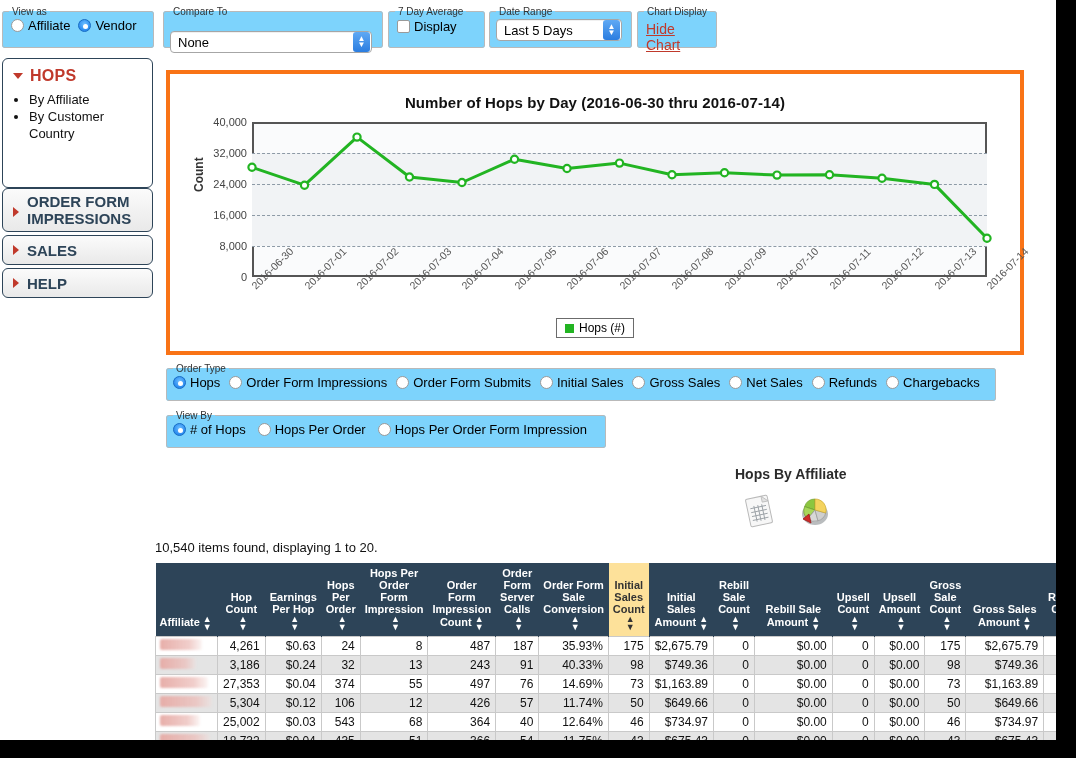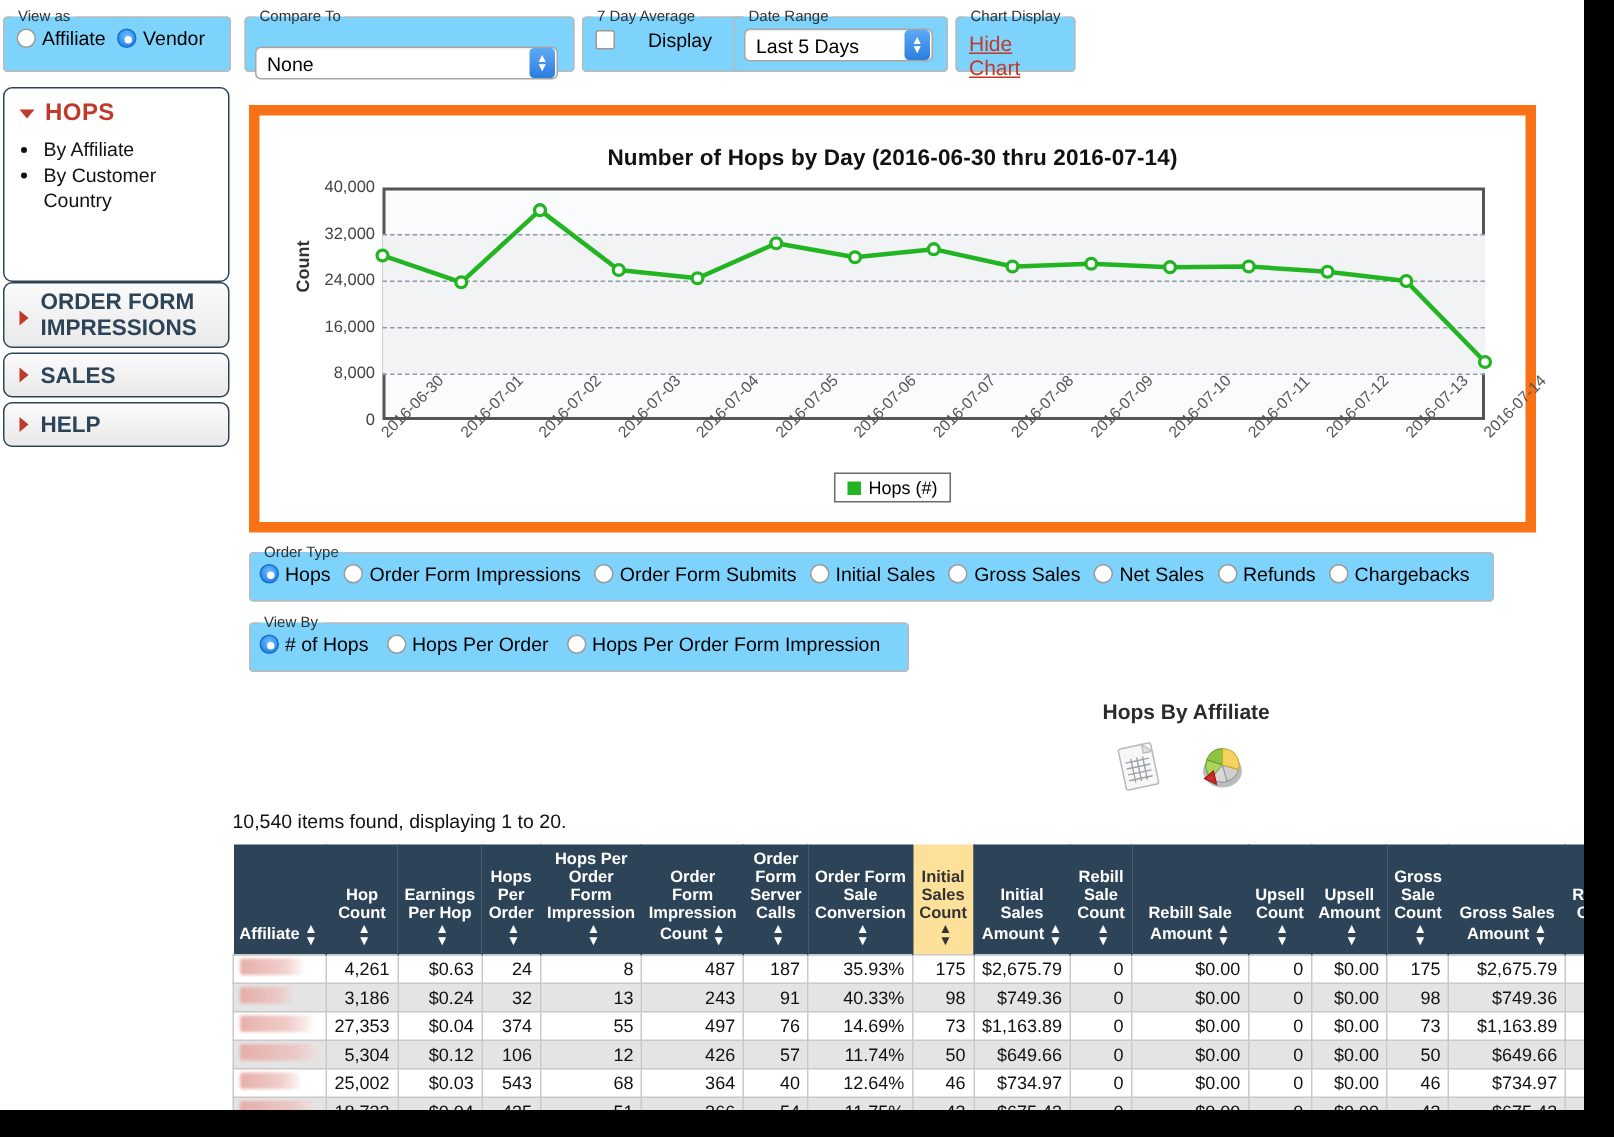--- a/index.html
+++ b/index.html
@@ -82,21 +82,21 @@
     background:linear-gradient(#fbfbfb,#e9e9e9);
     display:flex; align-items:center; gap:8px; padding:0 10px;
   }
   .collapsed-title { color:#2d4458; font-size:15px; font-weight:bold; line-height:17px; }
   .side-list { margin:0; padding:6px 0 0 26px; }
   .side-list li { font-size:13px; line-height:17px; color:#111; }
 
   
   .chart-box {
     position:absolute; left:166px; top:70px; width:858px; height:285px;
-    border:7px solid #f97316; background:#fff;
+    border:4px solid #f97316; background:#fff;
   }
   .chart-title { text-align:center; font-size:15px; font-weight:bold; color:#111; margin-top:20px; letter-spacing:.1px;}
   .plot { position:absolute; left:82px; top:48px; width:735px; height:155px; }
   .plot-frame { position:absolute; inset:0; border:2px solid #555; background:#fafbfc; }
   .band { position:absolute; left:0; right:0; background:#f1f3f5; }
   .gline { position:absolute; left:0; right:0; height:0; border-top:1px dashed #8d9aa6; }
   .ylab { position:absolute; right:100%; margin-right:5px; font-size:11px; color:#444; transform:translateY(-50%); white-space:nowrap;}
   .yaxis-title {
     position:absolute; left:22px; top:118px; font-size:12px; font-weight:bold; color:#333;
     transform:rotate(-90deg); transform-origin:left top; white-space:nowrap;
@@ -168,21 +168,21 @@
         <span class="stepper">
             <i>▲</i>
             <i>▼</i>
           </span>
       </div>
     </div>
   </fieldset>
 
   <fieldset class="fs" style="left:388px;top:6px;width:97px;height:42px;">
     <legend>7 Day Average</legend>
-    <div class="fsbody" style="padding-top:2px;gap:18px;">
+    <div class="fsbody" style="padding-top:2px;">
       <span class="ckbox"></span>
       <span class="rlabel">Display</span>
     </div>
   </fieldset>
 
   <fieldset class="fs" style="left:489px;top:6px;width:143px;height:42px;">
     <legend>Date Range</legend>
     <div class="fsbody" style="padding:2px 6px;">
       <div class="macsel" style="width:126px;">
         <span class="val">Last 5 Days</span>

